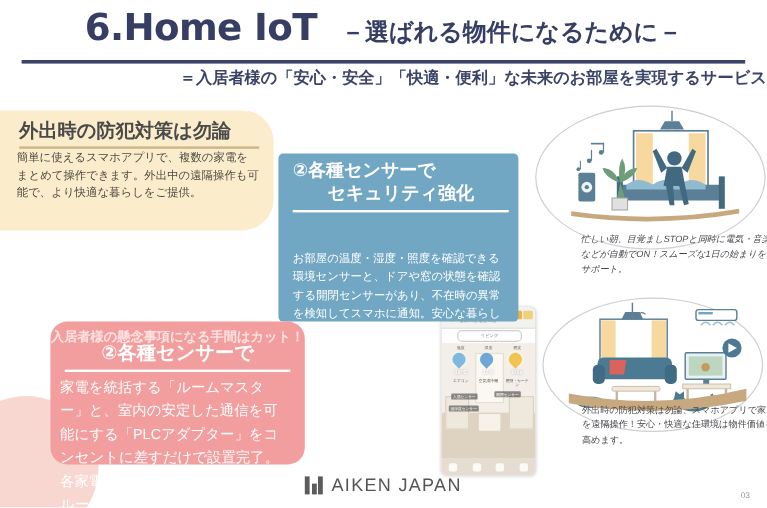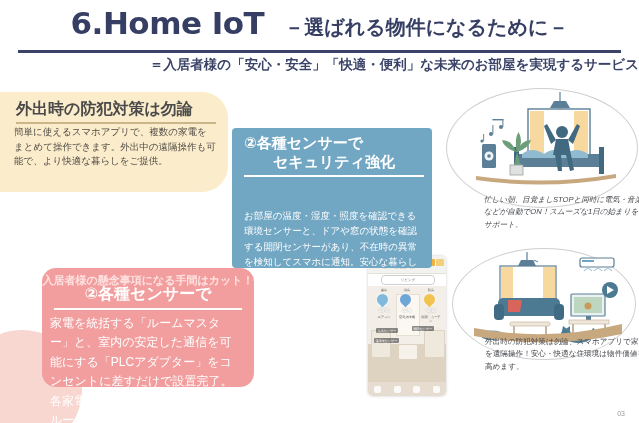--- a/index.html
+++ b/index.html
@@ -383,15 +383,23 @@
       </g>
     </svg>
   </div>
 
   <div class="card3">
     <div class="card3-kicker">入居者様の懸念事項になる手間はカット！</div>
     <div class="card3-head">②各種センサーで</div>
     <div class="card3-body">家電を統括する「ルームマスター」と、室内の安定した通信を可能にする「PLCアダプター」をコンセントに差すだけで設置完了。各家電の登録も赤外線リモコンをルームマスターに向けてボタンを押すだけです。</div>
   </div>
 
+  <div class="footer-logo">
+    <div class="logo-mark">
+      <div class="bar h1"></div>
+      <div class="bar h2"></div>
+      <div class="bar h3"></div>
+    </div>
+    <div class="logo-text">AIKEN JAPAN</div>
+  </div>
   <div class="pageno">03</div>
 
 </div>
 
 </body></html>

